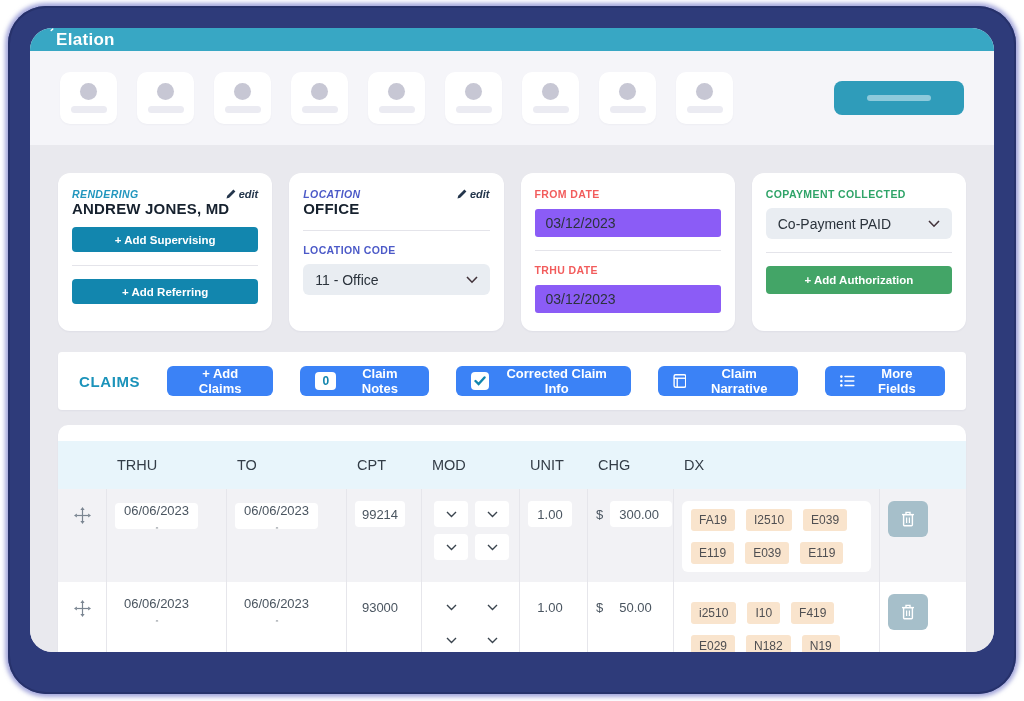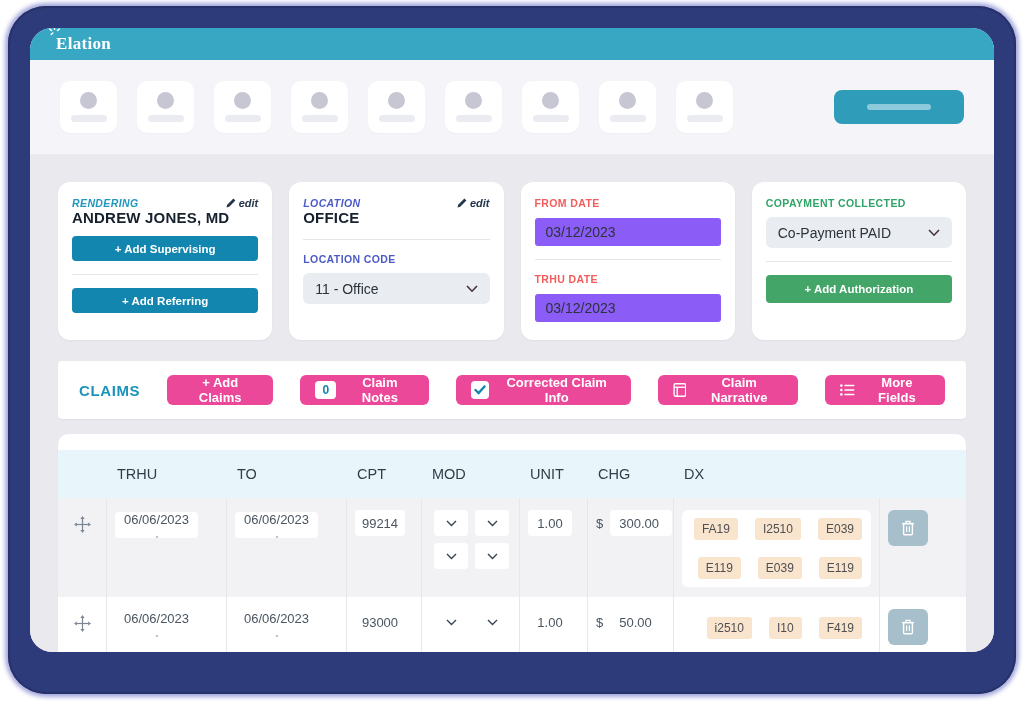--- a/index.html
+++ b/index.html
@@ -6,21 +6,21 @@
   html,body { width:1024px; height:701px; background:#ffffff; font-family:"Liberation Sans", sans-serif; overflow:hidden; }
 
   .frame { position:absolute; left:8px; top:6px; width:1008px; height:688px;
            background:#2e3b7a; border-radius:38px;
            box-shadow:0 0 4px 3px rgba(90,95,190,.55), inset 0 0 0 2px #27326b; }
   .screen { position:absolute; left:30px; top:28px; width:964px; height:624px;
             border-radius:22px; background:#f5f5f9; overflow:hidden;
             display:flex; flex-direction:column; }
 
   
-  .app-header { height:32px; background:#38a7c4; display:flex; align-items:center; padding-left:20px; flex:none;font-family:Liberation Serif, serif; }
+  .app-header { height:23px; background:#38a7c4; display:flex; align-items:center; padding-left:20px; flex:none; }
   .logo { color:#fff; font-weight:bold; font-size:17px; letter-spacing:.3px; position:relative; padding-left:6px; }
   .logo svg { position:absolute; left:-2px; top:-8px; }
 
   
   .avatar-strip { height:94px; flex:none; display:flex; align-items:center; padding:0 30px; gap:20px; background:#f5f5f9; }
   .avatar-card { width:57px; height:52px; background:#fff; border-radius:10px; flex:none;
                  display:flex; flex-direction:column; align-items:center; justify-content:center; gap:6px;
                  box-shadow:0 1px 2px rgba(40,40,90,.04); }
   .avatar-circle { width:17px; height:17px; border-radius:50%; background:#c7c7d4; }
   .avatar-bar { width:36px; height:7px; border-radius:4px; background:#ebebf2; }
@@ -45,21 +45,21 @@
   .btn-green { background:#43a567; }
   .select-box { background:#e9edf2; border-radius:6px; height:31px; display:flex; align-items:center;
                 justify-content:space-between; padding:0 12px; font-size:14px; color:#2b333c; cursor:pointer; margin-top:8px; }
   .lite-input { background:#8b5cf6; border-radius:3px; height:28px; display:flex; align-items:center;
                 padding:0 11px; font-size:14px; color:#2b333c; margin-top:9px; }
 
   
   .claims-toolbar { margin-top:21px; background:#fff; border-radius:4px; height:58px;
                     display:flex; align-items:center; padding:0 21px; gap:27px; box-shadow:0 1px 2px rgba(40,40,90,.05); }
   .claims-title { color:#1b93ba; font-weight:bold; font-size:15px; letter-spacing:.6px; }
-  .tb-btn { background:#ec4899; color:#fff; font-weight:bold; font-size:13px; border:none; border-radius:6px;
+  .tb-btn { background:#3b82f6; color:#fff; font-weight:bold; font-size:13px; border:none; border-radius:6px;
             height:30px; padding:0 15px; display:flex; align-items:center; gap:9px; cursor:pointer; font-family:inherit; }
   .tb-badge { background:#fff; color:#1286ae; font-weight:bold; font-size:12px; border-radius:4px;
               width:23px; height:18px; display:flex; align-items:center; justify-content:center; }
   .tb-check { background:#fff; border-radius:4px; width:19px; height:18px; display:flex; align-items:center; justify-content:center; }
 
   
   .claims-table { margin-top:15px; background:#fff; border-radius:10px; padding-top:16px; height:240px; overflow:hidden;
                   box-shadow:0 1px 2px rgba(40,40,90,.05); }
   .trow { display:grid; grid-template-columns:48px 120px 120px 75px 98px 68px 86px 206px 1fr; }
   .thead { background:#e8f5fb; height:48px; align-items:center; }
@@ -71,21 +71,21 @@
   .date-box { display:inline-flex; align-items:center; gap:9px; background:#fff; border-radius:4px; height:26px;
               padding:0 9px; font-size:13px; color:#4a5560; cursor:pointer;flex-direction:column; }
   .date-box svg { color:#2e3a45; }
   .mini-input { background:#fff; border-radius:4px; height:26px; min-width:50px; display:inline-flex;
                 align-items:center; justify-content:center; font-size:13px; color:#4a5560; padding:0 6px; }
   .mod-grid { display:grid; grid-template-columns:34px 34px; gap:7px; justify-content:start; padding-left:4px; }
   .mod-box { width:34px; height:26px; background:#fff; border-radius:4px; display:flex; align-items:center;
              justify-content:center; color:#3a444e; cursor:pointer; }
   .chg-wrap { display:flex; align-items:center; gap:7px; font-size:13px; color:#4a5560; }
   .chg-wrap .mini-input { min-width:62px; justify-content:flex-start; padding:0 9px; }
-  .dx-wrap { background:#fff; border-radius:6px; padding:8px 9px; display:flex; flex-wrap:wrap; gap:17px; max-width:190px;justify-content:flex-end; }
+  .dx-wrap { background:#fff; border-radius:6px; padding:8px 9px; display:flex; flex-wrap:wrap; gap:11px; max-width:190px; }
   .dx-chip { background:#f9e4cd; color:#4f4f52; font-size:12px; padding:4px 8px; border-radius:3px; }
   .trash-btn { width:40px; height:36px; background:#a6bfca; border:none; border-radius:6px; color:#fff;
                display:flex; align-items:center; justify-content:center; cursor:pointer; }
   .icon { display:inline-flex; }
 </style>
 </head>
 <body>
 
 <div class="frame"></div>
 <div class="screen">

